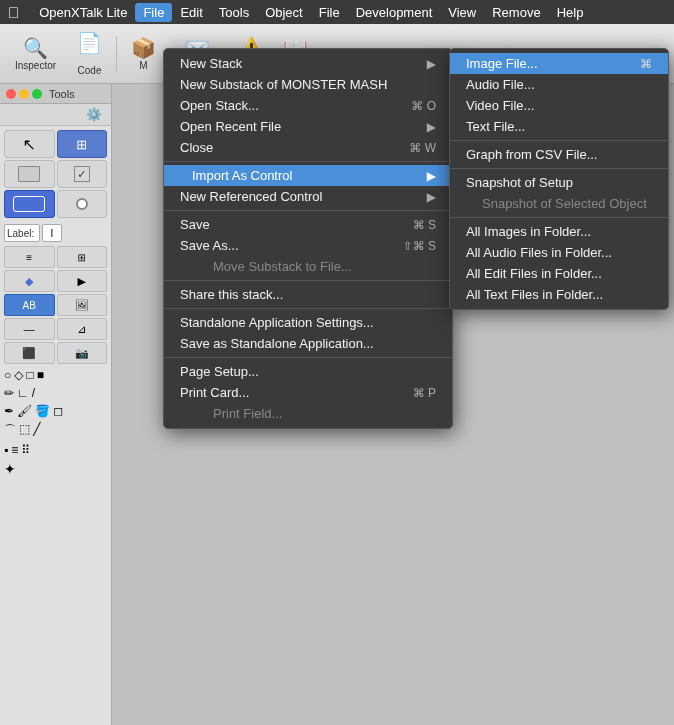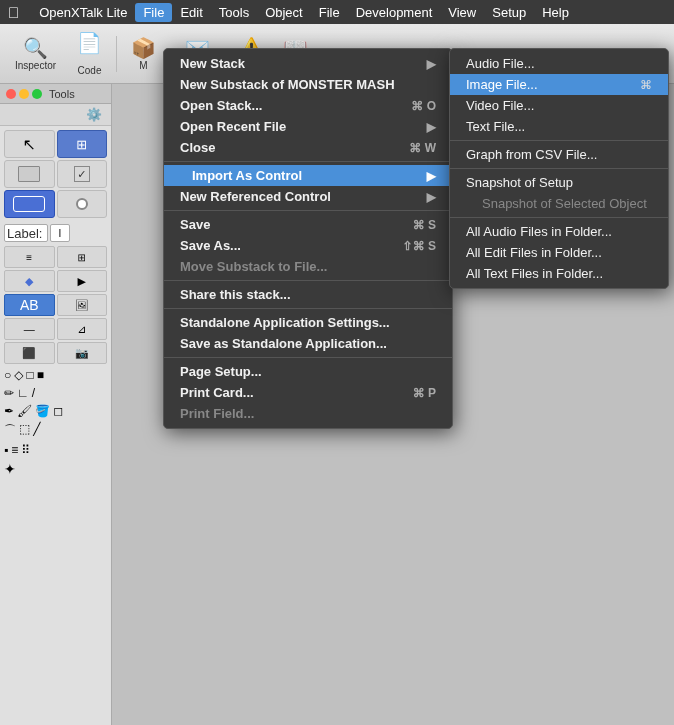--- a/index.html
+++ b/index.html
@@ -83,40 +83,40 @@
       position: absolute;
       top: 24px;
       left: 163px;
       width: 290px;
       background: #3a3a3a;
       border: 1px solid #555;
       border-radius: 5px;
       box-shadow: 2px 4px 20px rgba(0,0,0,0.6);
       padding: 4px 0;
       z-index: 300;
-      font-weight: bold;
     }
     .menu-item {
       padding: 3px 16px;
       color: #f0f0f0;
       font-size: 13px;
       cursor: pointer;
       display: flex;
       align-items: center;
       justify-content: space-between;
       white-space: nowrap;
     }
     .menu-item.highlighted {
       background: #4a90d9;
       color: #fff;
       padding-left: 28px;
     }
     .menu-item.disabled {
       color: #888;
       cursor: default;
+      margin-left: 33px;
     }
     .menu-separator {
       height: 1px;
       background: #555;
       margin: 3px 0;
     }
     .menu-item .shortcut {
       color: #aaa;
       font-size: 12px;
       margin-left: 16px;
@@ -179,21 +179,21 @@
 <div class="menubar">
   <span class="menubar-apple"></span>
   <span class="menubar-item">OpenXTalk Lite</span>
   <span class="menubar-item active">File</span>
   <span class="menubar-item">Edit</span>
   <span class="menubar-item">Tools</span>
   <span class="menubar-item">Object</span>
   <span class="menubar-item">File</span>
   <span class="menubar-item">Development</span>
   <span class="menubar-item">View</span>
-  <span class="menubar-item">Setup</span>
+  <span class="menubar-item">Remove</span>
   <span class="menubar-item">Help</span>
 </div>
 
 <div class="app-body">
 
   <div style="position:absolute;top:0;left:0;right:0;height:60px;background:linear-gradient(to bottom,#e8e8e8,#d0d0d0);border-bottom:1px solid #aaa;display:flex;align-items:center;padding:0 8px;gap:4px;z-index:10;">
     <div style="display:flex;flex-direction:column;align-items:center;width:55px;cursor:pointer;">
       <div style="font-size:20px;">🔍</div>
       <div style="font-size:10px;color:#333;">Inspector</div>
     </div>
@@ -243,34 +243,34 @@
       </div>
       <div style="height:28px;background:#4a6fd4;border:1px solid #2a4fb4;border-radius:3px;display:flex;align-items:center;justify-content:center;cursor:pointer;">
         <div style="width:32px;height:16px;background:#4a6fd4;border:1px solid #fff;border-radius:3px;"></div>
       </div>
       <div style="height:28px;background:#d8d8d8;border:1px solid #bbb;border-radius:3px;display:flex;align-items:center;justify-content:center;cursor:pointer;">
         <div style="width:12px;height:12px;border-radius:50%;border:2px solid #888;background:#fff;"></div>
       </div>
     </div>
 
     <div style="display:flex;align-items:center;padding:2px 4px;gap:2px;margin-bottom:2px;">
-      <div style="background:#fff;border:1px solid #aaa;border-radius:2px;height:18px;width:44px;font-size:13px;padding:0 2px;color:#333;display:flex;align-items:center;">Label:</div>
+      <div style="background:#fff;border:1px solid #aaa;border-radius:2px;height:18px;width:36px;font-size:10px;padding:0 2px;color:#333;display:flex;align-items:center;">Label:</div>
       <div style="background:#fff;border:1px solid #aaa;border-radius:2px;height:18px;width:20px;font-size:10px;display:flex;align-items:center;justify-content:center;">I</div>
     </div>
 
     <div style="padding:0 4px;display:grid;grid-template-columns:repeat(2,1fr);gap:2px;margin-bottom:2px;">
       <div style="height:22px;background:#d8d8d8;border:1px solid #bbb;border-radius:2px;display:flex;align-items:center;justify-content:center;font-size:10px;cursor:pointer;">≡</div>
       <div style="height:22px;background:#d8d8d8;border:1px solid #bbb;border-radius:2px;display:flex;align-items:center;justify-content:center;font-size:10px;cursor:pointer;">⊞</div>
     </div>
     <div style="padding:0 4px;display:grid;grid-template-columns:repeat(2,1fr);gap:2px;margin-bottom:2px;">
       <div style="height:22px;background:#d8d8d8;border:1px solid #bbb;border-radius:2px;display:flex;align-items:center;justify-content:center;font-size:11px;cursor:pointer;color:#4a6fd4;">◆</div>
       <div style="height:22px;background:#d8d8d8;border:1px solid #bbb;border-radius:2px;display:flex;align-items:center;justify-content:center;font-size:11px;cursor:pointer;">▶</div>
     </div>
     <div style="padding:0 4px;display:grid;grid-template-columns:repeat(2,1fr);gap:2px;margin-bottom:2px;">
-      <div style="height:22px;background:#4a80d4;border:1px solid #2a60b4;border-radius:2px;display:flex;align-items:center;justify-content:center;font-size:14px;cursor:pointer;color:#fff;">AB</div>
+      <div style="height:22px;background:#4a80d4;border:1px solid #2a60b4;border-radius:2px;display:flex;align-items:center;justify-content:center;font-size:10px;cursor:pointer;color:#fff;">AB</div>
       <div style="height:22px;background:#d8d8d8;border:1px solid #bbb;border-radius:2px;display:flex;align-items:center;justify-content:center;font-size:11px;cursor:pointer;">🖼</div>
     </div>
     <div style="padding:0 4px;display:grid;grid-template-columns:repeat(2,1fr);gap:2px;margin-bottom:2px;">
       <div style="height:22px;background:#d8d8d8;border:1px solid #bbb;border-radius:2px;display:flex;align-items:center;justify-content:center;font-size:11px;cursor:pointer;">—</div>
       <div style="height:22px;background:#d8d8d8;border:1px solid #bbb;border-radius:2px;display:flex;align-items:center;justify-content:center;font-size:11px;cursor:pointer;">⊿</div>
     </div>
     <div style="padding:0 4px;display:grid;grid-template-columns:repeat(2,1fr);gap:2px;margin-bottom:2px;">
       <div style="height:22px;background:#d8d8d8;border:1px solid #bbb;border-radius:2px;display:flex;align-items:center;justify-content:center;font-size:11px;cursor:pointer;">⬛</div>
       <div style="height:22px;background:#d8d8d8;border:1px solid #bbb;border-radius:2px;display:flex;align-items:center;justify-content:center;font-size:11px;cursor:pointer;">📷</div>
     </div>
@@ -366,46 +366,49 @@
     <div class="menu-item">
       <span>Print Card...</span>
       <span class="shortcut">⌘ P</span>
     </div>
     <div class="menu-item disabled">
       <span>Print Field...</span>
     </div>
   </div>
 
   <div class="submenu-import">
-    <div class="submenu-item">
-      <span>Audio File...</span>
-    </div>
     <div class="submenu-item highlighted-blue">
       <span>Image File...</span>
       <span class="shortcut">⌘</span>
     </div>
     <div class="submenu-item">
+      <span>Audio File...</span>
+    </div>
+    <div class="submenu-item">
       <span>Video File...</span>
     </div>
     <div class="submenu-item">
       <span>Text File...</span>
     </div>
     <div class="submenu-separator"></div>
     <div class="submenu-item">
       <span>Graph from CSV File...</span>
     </div>
     <div class="submenu-separator"></div>
     <div class="submenu-item">
       <span>Snapshot of Setup</span>
     </div>
     <div class="submenu-item disabled">
       <span>Snapshot of Selected Object</span>
     </div>
     <div class="submenu-separator"></div>
     <div class="submenu-item">
+      <span>All Images in Folder...</span>
+    </div>
+    <div class="submenu-item">
       <span>All Audio Files in Folder...</span>
     </div>
     <div class="submenu-item">
       <span>All Edit Files in Folder...</span>
     </div>
     <div class="submenu-item">
       <span>All Text Files in Folder...</span>
     </div>
   </div>
 

